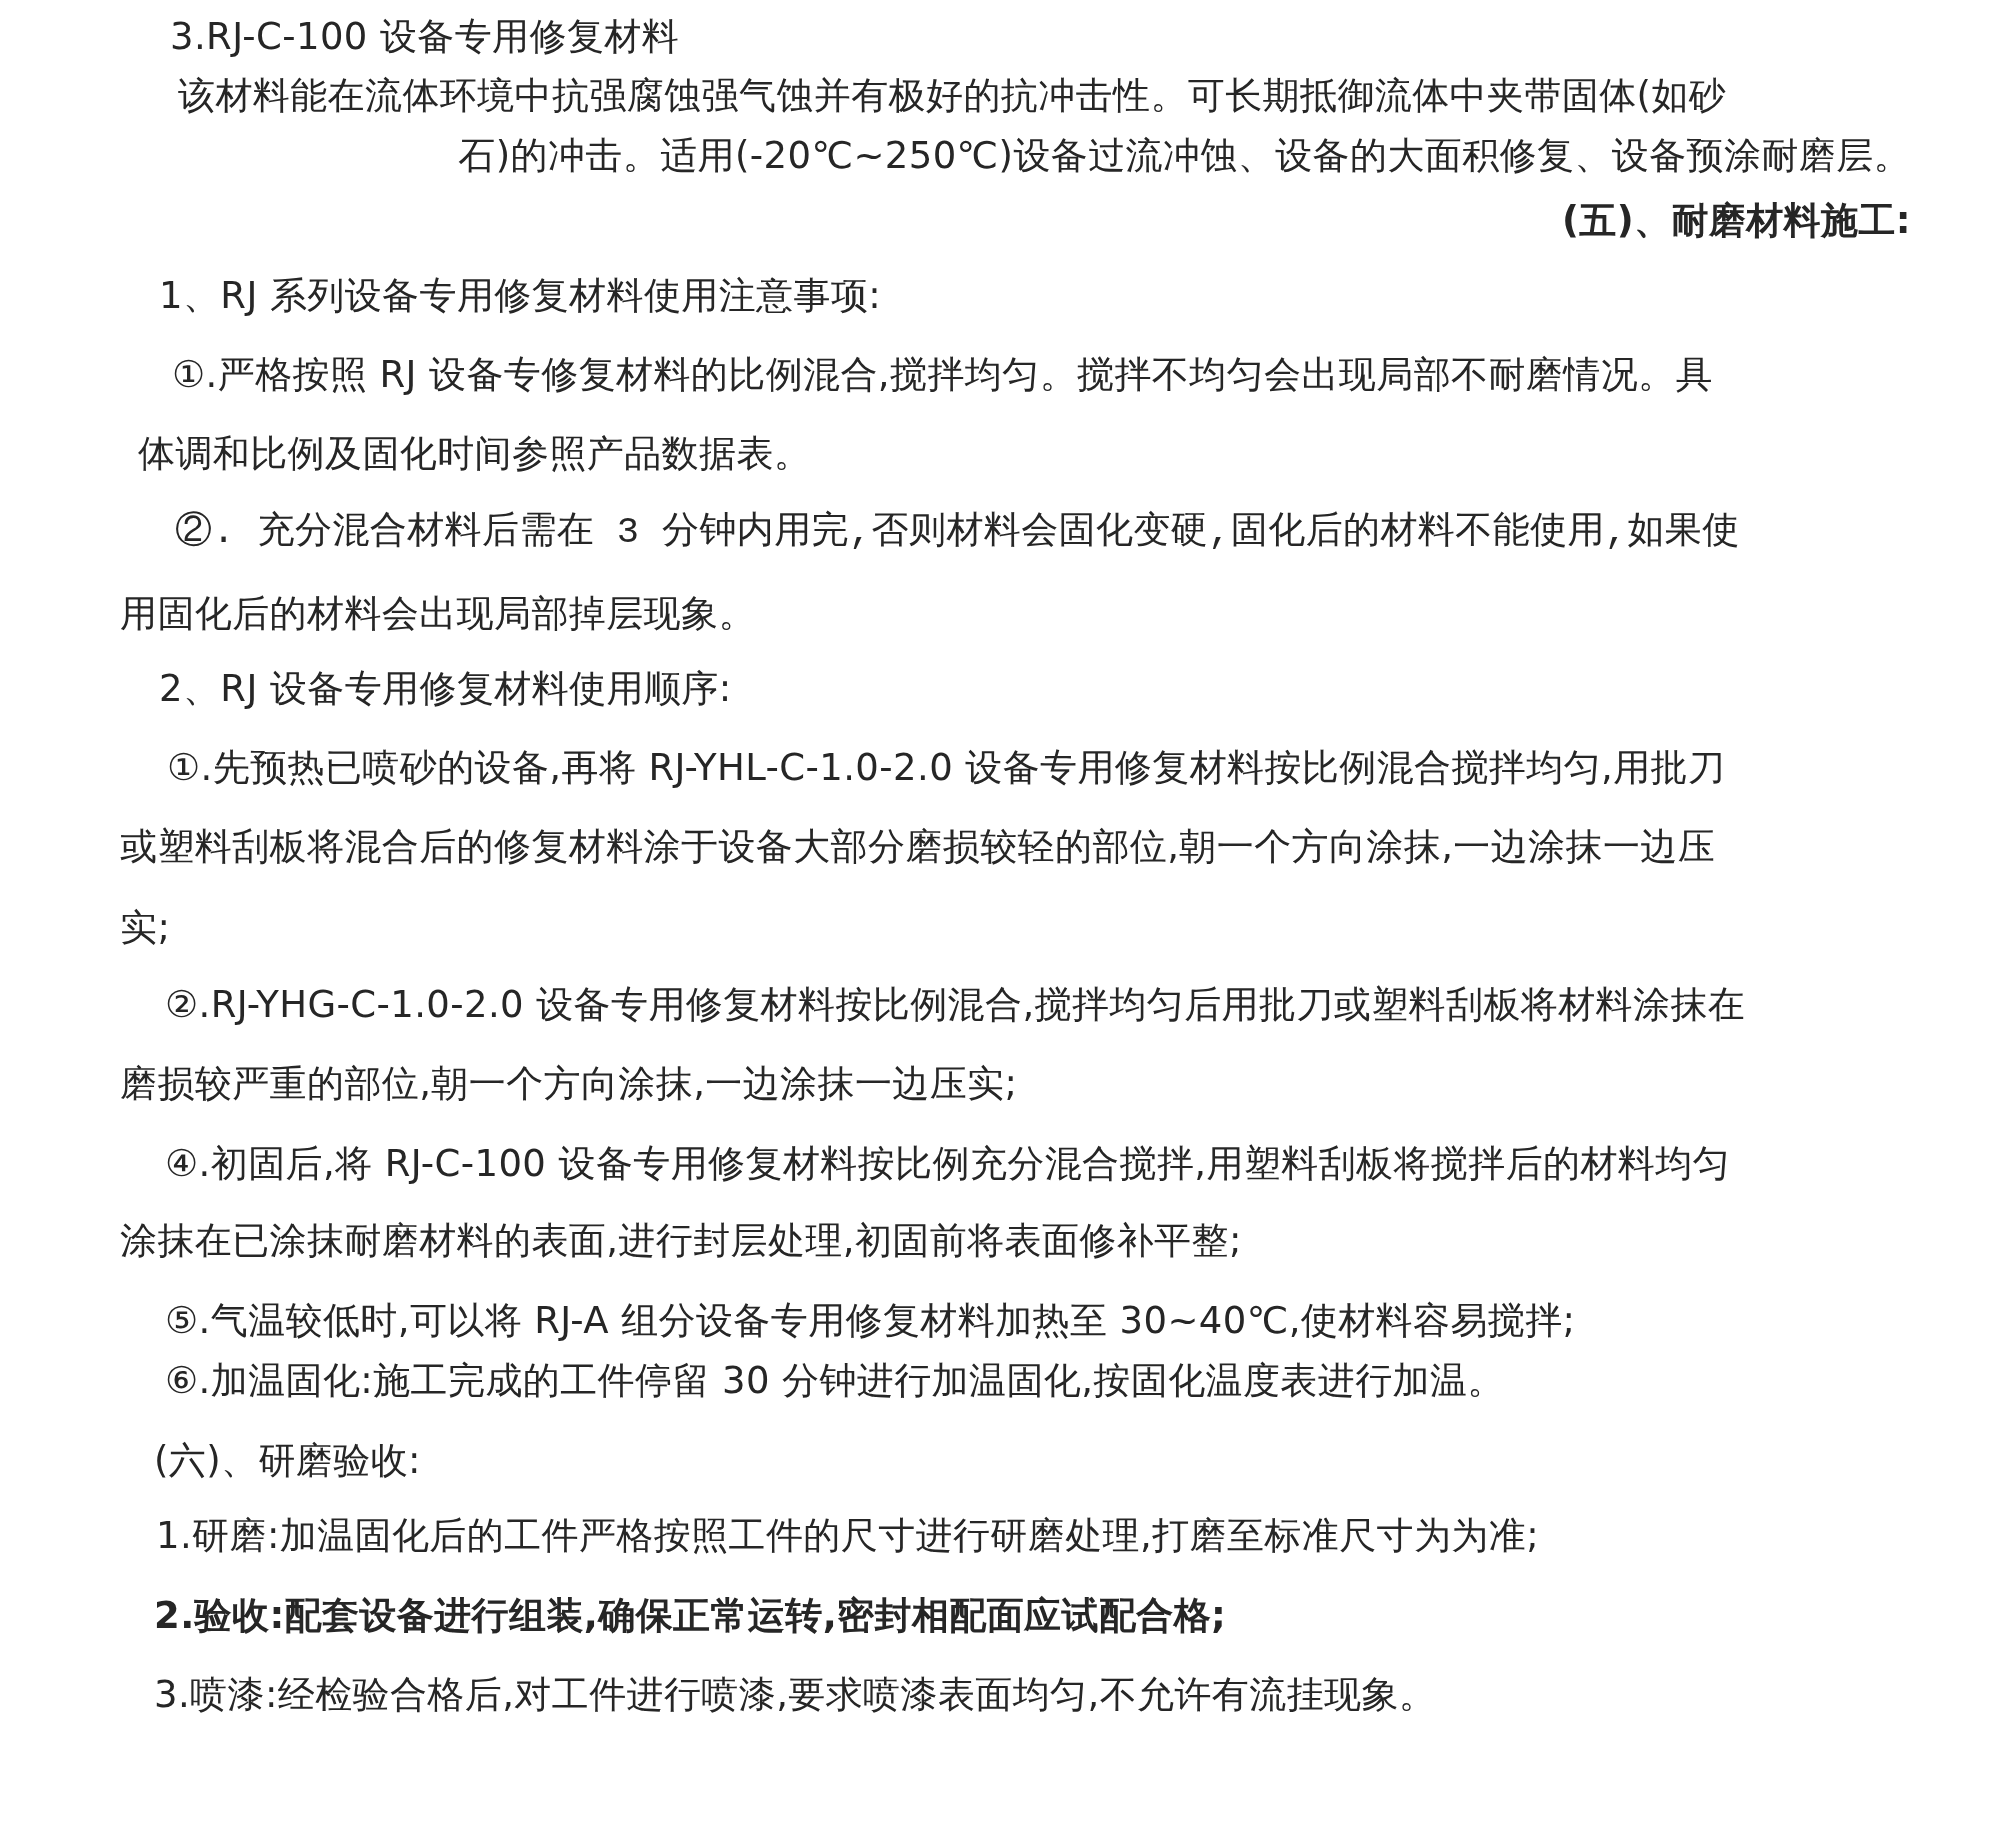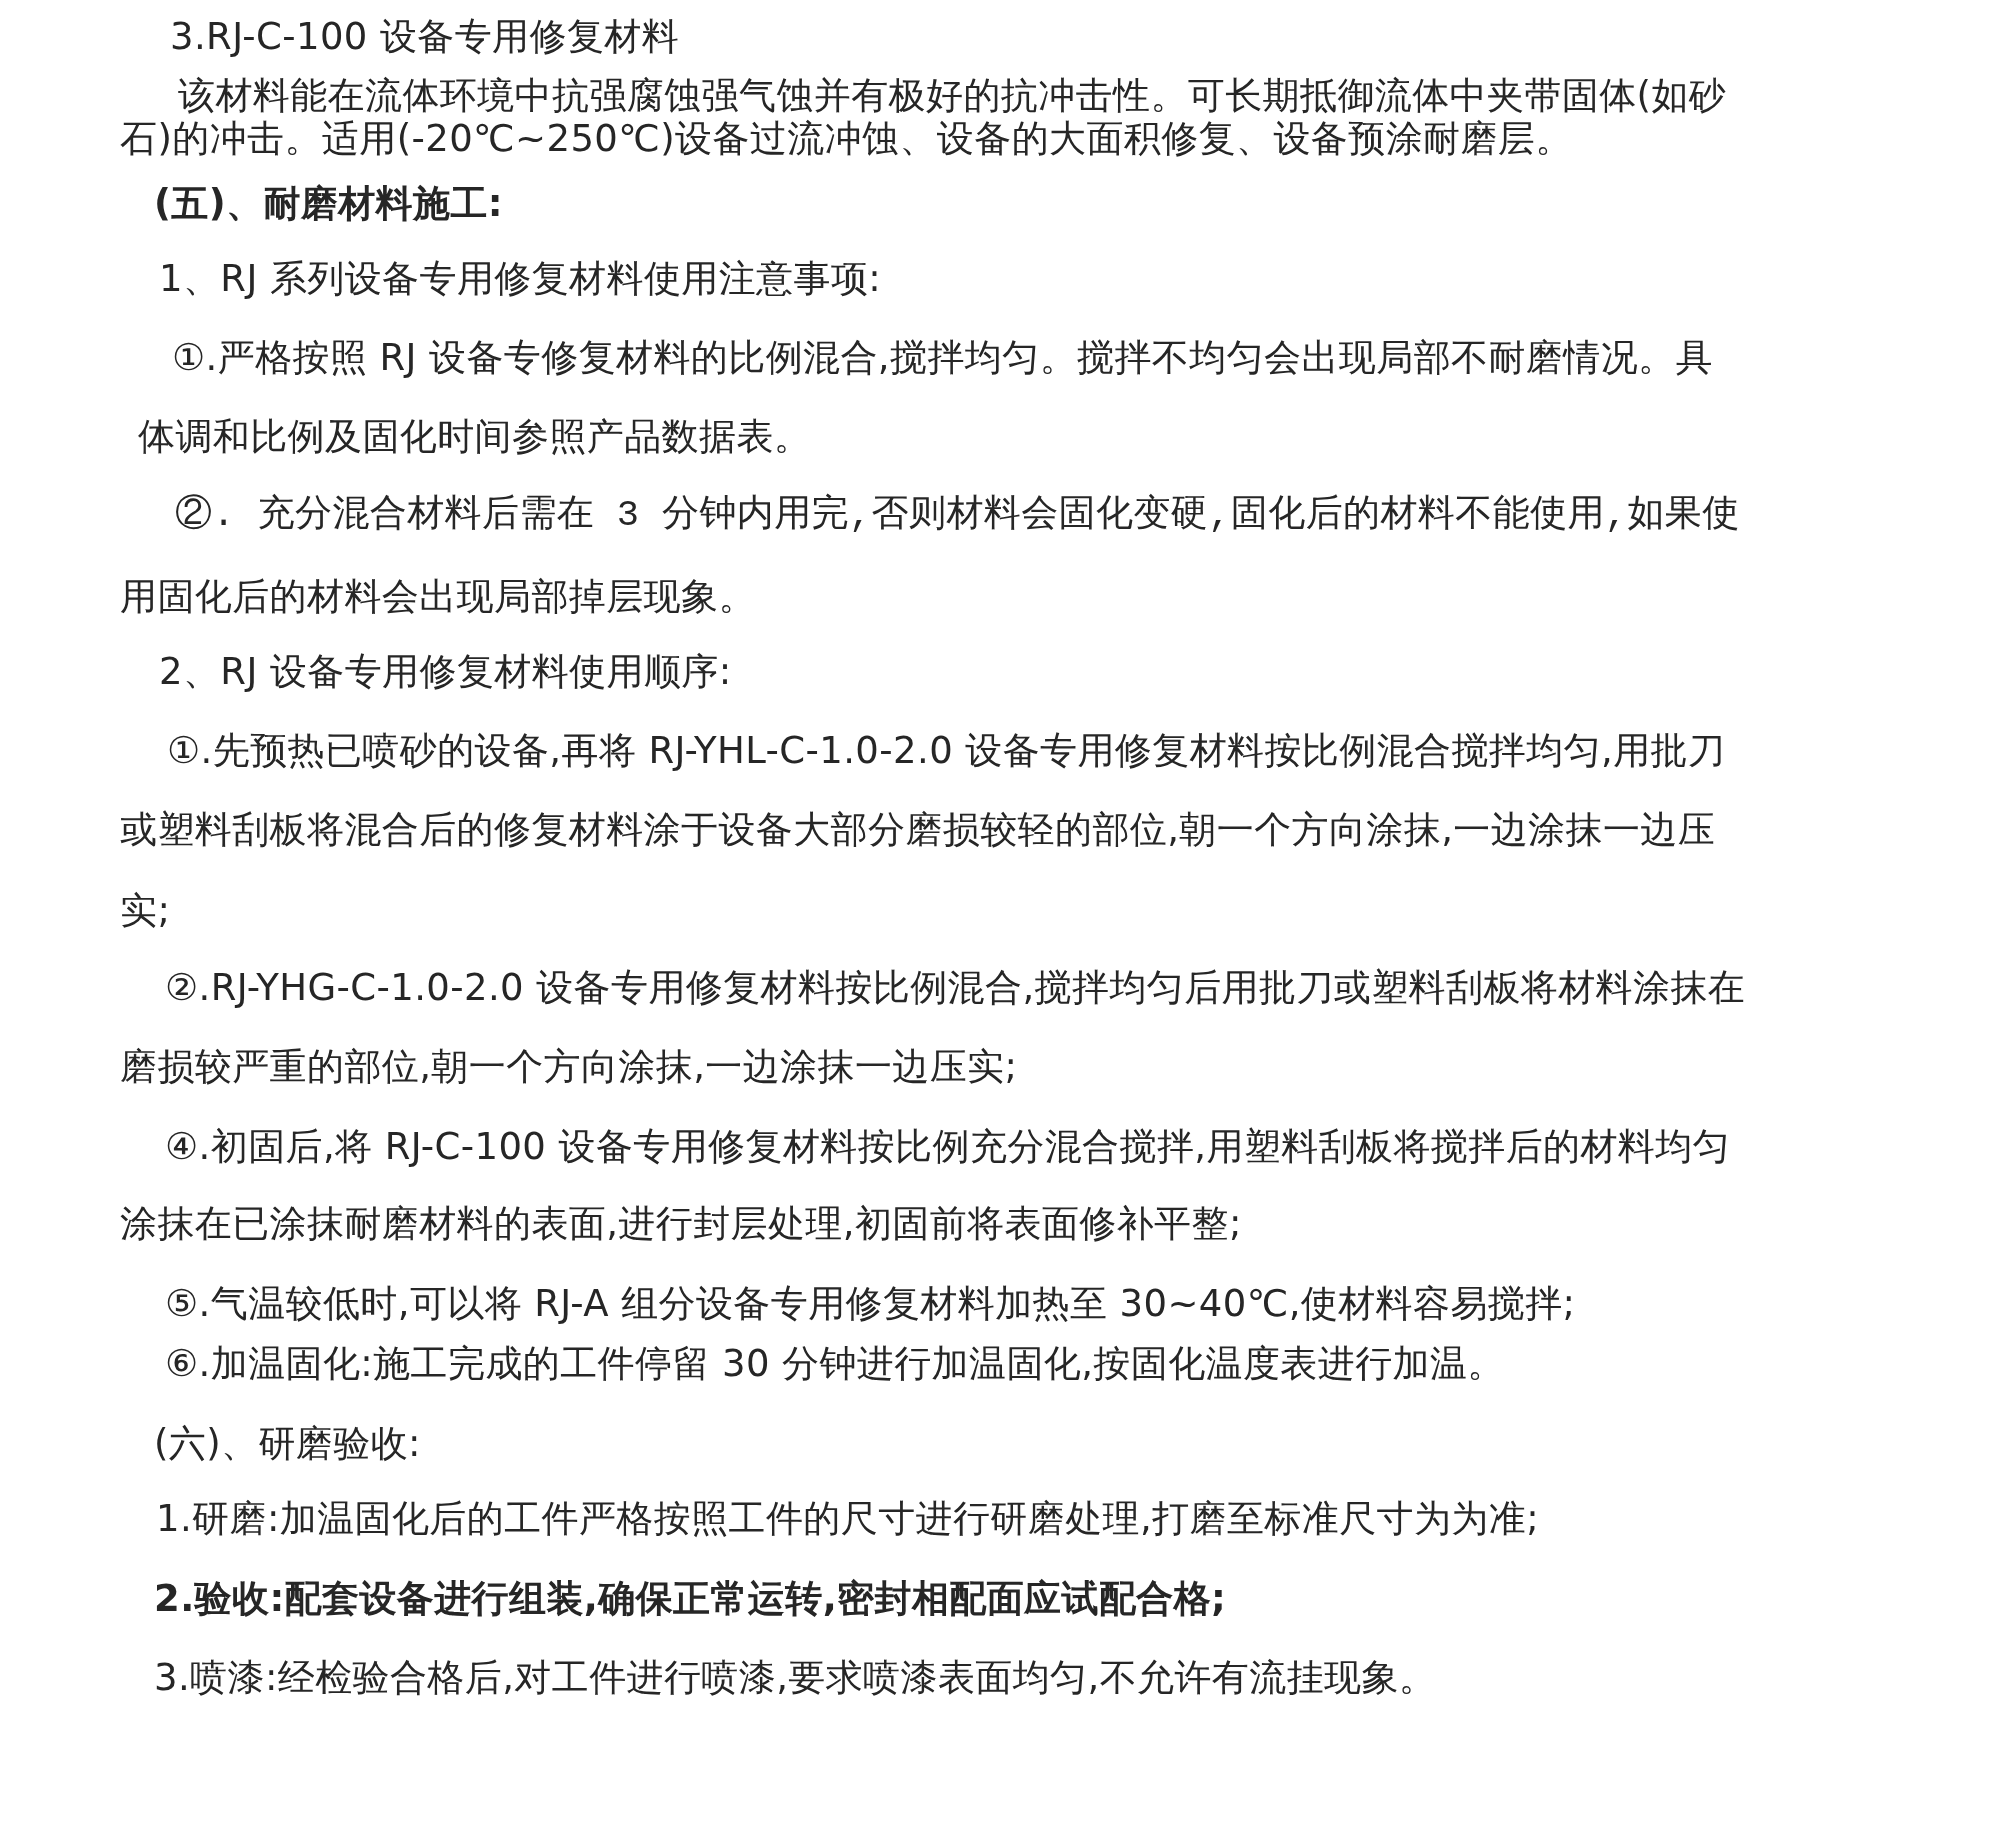--- a/index.html
+++ b/index.html
@@ -37,22 +37,22 @@
     font-weight: 700;
   }
 </style>
 </head>
 <body>
 
 <div class="page">
   <div class="doc" style="color: rgb(38, 38, 38);">
       <div class="line" style="margin-top: 14.6px; padding-left: 50px;">3.RJ-C-100 设备专用修复材料</div>
       <div class="line" style="margin-top: 16px; padding-left: 58px;">该材料能在流体环境中抗强腐蚀强气蚀并有极好的抗冲击性。可长期抵御流体中夹带固体(如砂</div>
-      <div class="line" style="margin-top: 0; padding-left: 0px;">石)的冲击。适用(-20℃~250℃)设备过流冲蚀、设备的大面积修复、设备预涂耐磨层。</div>
-      <div class="line bold" style="margin-top: 22px; padding-left: 34px;">(五)、耐磨材料施工:</div>
+      <div class="line" style="margin-top: 17px; padding-left: 0px; text-align: right;">石)的冲击。适用(-20℃~250℃)设备过流冲蚀、设备的大面积修复、设备预涂耐磨层。</div>
+      <div class="line bold" style="margin-top: 22px; padding-left: 34px; text-align: right;">(五)、耐磨材料施工:</div>
       <div class="line" style="margin-top: 32px; padding-left: 39px;">1、RJ 系列设备专用修复材料使用注意事项:</div>
       <div class="line" style="margin-top: 36px; padding-left: 52px;">①.严格按照 RJ 设备专修复材料的比例混合,搅拌均匀。搅拌不均匀会出现局部不耐磨情况。具</div>
       <div class="line" style="margin-top: 36px; padding-left: 18px;">体调和比例及固化时间参照产品数据表。</div>
       <div class="line" style="margin-top: 36px; padding-left: 55px; font-family: Liberation Mono, monospace;">②. 充分混合材料后需在 3 分钟内用完,否则材料会固化变硬,固化后的材料不能使用,如果使</div>
       <div class="line" style="margin-top: 38px; padding-left: 0px;">用固化后的材料会出现局部掉层现象。</div>
       <div class="line" style="margin-top: 32px; padding-left: 39px;">2、RJ 设备专用修复材料使用顺序:</div>
       <div class="line" style="margin-top: 36px; padding-left: 47px;">①.先预热已喷砂的设备,再将 RJ-YHL-C-1.0-2.0 设备专用修复材料按比例混合搅拌均匀,用批刀</div>
       <div class="line" style="margin-top: 36px; padding-left: 0px;">或塑料刮板将混合后的修复材料涂于设备大部分磨损较轻的部位,朝一个方向涂抹,一边涂抹一边压</div>
       <div class="line" style="margin-top: 38px; padding-left: 0px;">实;</div>
       <div class="line" style="margin-top: 34px; padding-left: 45px;">②.RJ-YHG-C-1.0-2.0 设备专用修复材料按比例混合,搅拌均匀后用批刀或塑料刮板将材料涂抹在</div>

